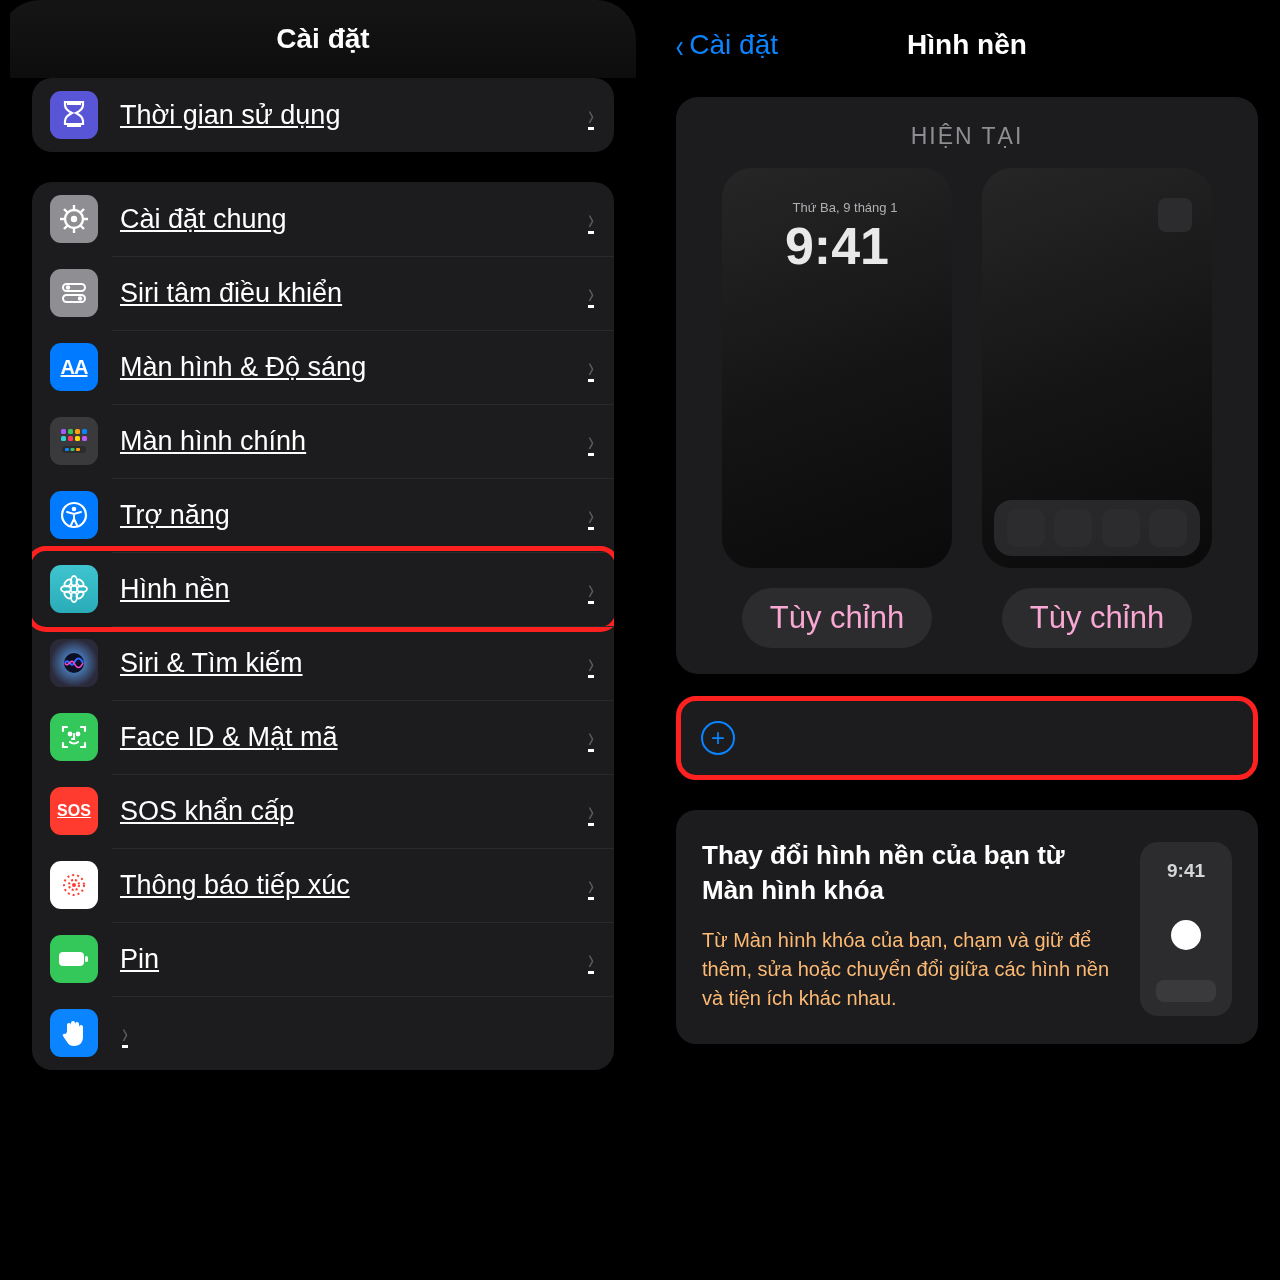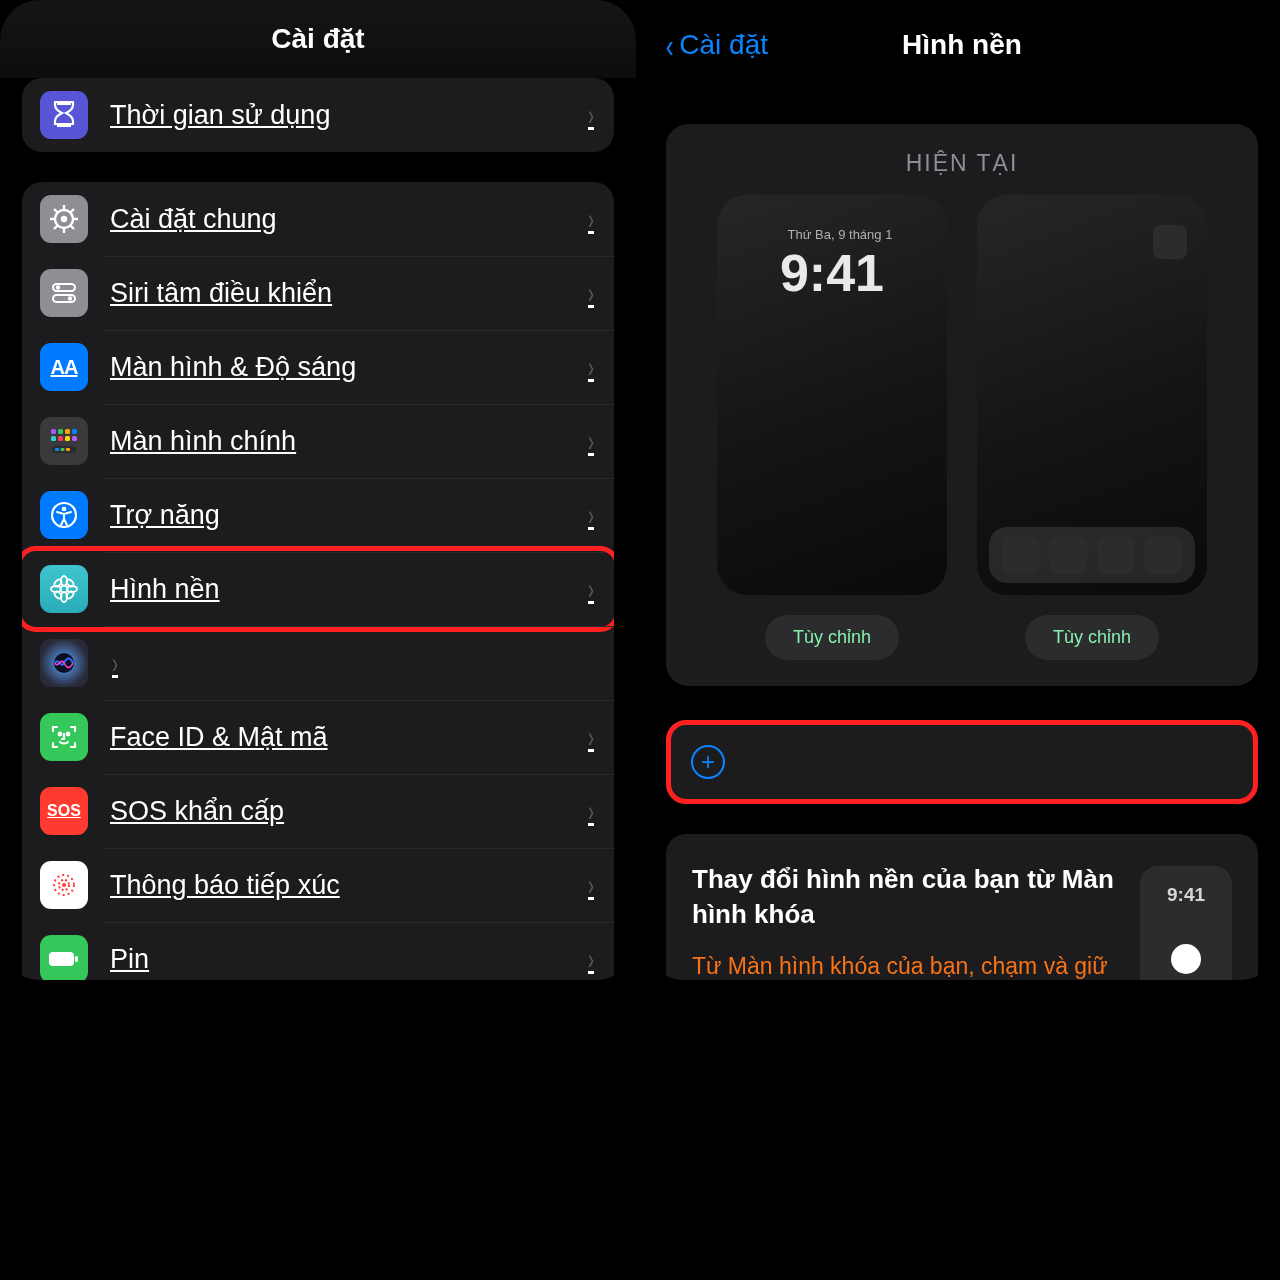--- a/index.html
+++ b/index.html
@@ -8,26 +8,27 @@
     font-family: -apple-system, "SF Pro Text", "Helvetica Neue", Arial, sans-serif;
     width: 1280px;
     height: 1280px;
     display: flex;
     gap: 8px;
     padding: 0;
     overflow: hidden;
   }
   .panel {
     width: 636px;
-    height: 980px;
+    height: 1280px;
     background: #000;
     border-radius: 40px;
     overflow: hidden;
     position: relative;
     color: #fff;
+    padding-left: 10px;
   }
   .panel-left { margin-right: 0; }
   .panel-right { margin-left: auto; }
   
   .hdr {
     height: 78px;
     display: flex;
     align-items: center;
     justify-content: center;
     font-size: 28px;
@@ -130,21 +131,21 @@
   .ic-teal   { background: linear-gradient(#3fc4cf,#2aacb8); }
   .ic-siri   { background: radial-gradient(circle at 50% 50%, #5aa6ff, #2a2a3a 70%); }
   .ic-green  { background:#34c759; }
   .ic-red    { background:#ff3b30; }
   .ic-white  { background:#fff; color:#ff3b30; }
   .ic-blue2  { background:#0a84ff; }
   
   svg { display:block; }
   
   .card {
-    margin: 34px 22px;
+    margin: 7px 22px;
     background: #1c1c1e;
     border-radius: 22px;
     padding: 20px 20px 26px;
   }
   .card-title {
     text-align: center;
     color: #8e8e93;
     letter-spacing: 2px;
     font-size: 23px;
     margin-bottom: 18px;
@@ -196,22 +197,22 @@
     display:flex;
     align-items:center;
     justify-content: space-around;
     padding:0 8px;
   }
   .dock .app { width:38px; height:38px; border-radius:9px; background:#2c2c2e; }
   .phone.home .di { position:absolute; top:30px; right:20px; width:34px; height:34px; border-radius:8px; background:#2c2c2e;}
   .customize-btn {
     display:inline-block;
     background:#2c2c2e;
-    color:#86efac;
-    font-size: 18px;
+    color:#f9a8d4;
+    font-size: 31px;
     padding: 12px 28px;
     border-radius: 30px;
     text-align: right;
   }
   
   .add-card {
     margin: 22px 22px;
     background:#1c1c1e;
     border-radius: 20px;
     position: relative;
@@ -233,21 +234,21 @@
   .tip-card{
     margin:30px 22px;
     background:#1c1c1e;
     border-radius:20px;
     padding:28px 26px;
     display:flex;
     gap:22px;
   }
   .tip-txt{flex:1;}
   .tip-title{font-size:26px;font-weight:600;color:#fff;line-height:1.35;margin-bottom:18px;}
-  .tip-body{font-size:23px;color:#f97316;line-height:1.45;}
+  .tip-body{font-size:20px;color:#fdba74;line-height:1.45;}
   .tip-phone{
     width:92px;height:174px;border-radius:18px;background:#2c2c2e;
     position:relative;flex:0 0 92px;margin-top:4px;
   }
   .tip-phone .tm{position:absolute;top:18px;left:0;right:0;text-align:center;color:#d5d6d8;font-weight:700;font-size:19px;}
   .tip-phone .dot{position:absolute;top:78px;left:50%;transform:translateX(-50%);width:30px;height:30px;background:#fff;border-radius:50%;}
   .tip-phone .bar{position:absolute;bottom:14px;left:16px;right:16px;height:22px;background:#3a3a3c;border-radius:8px;}
 </style>
 </head>
 <body>
@@ -358,20 +359,21 @@
       <div class="chev">›</div>
     </div>
     <div class="row">
       <div class="ic ic-siri">
         <svg width="30" height="30" viewBox="0 0 30 30">
             <circle cx="15" cy="15" r="10" fill="#0b1025"></circle>
             <path d="M6 15c3-6 6 6 9 0s6-6 9 0" stroke="#36f" stroke-width="2" fill="none"></path>
             <path d="M6 15c3 6 6-6 9 0s6 6 9 0" stroke="#f4c" stroke-width="1.6" fill="none"></path>
           </svg>
       </div>
+      <div class="lbl">Siri &amp; Tìm kiếm</div>
       <div class="chev">›</div>
     </div>
     <div class="row">
       <div class="ic ic-green">
         <svg width="30" height="30" viewBox="0 0 30 30" fill="none" stroke="#fff" stroke-width="2.2" stroke-linecap="round">
             <path d="M4 9V5h4M26 9V5h-4M4 21v4h4M26 21v4h-4"></path>
             <circle cx="11" cy="12" r="1.3" fill="#fff"></circle>
             <circle cx="19" cy="12" r="1.3" fill="#fff"></circle>
             <path d="M15 12v5h-2M11 20c2 2 6 2 8 0"></path>
           </svg>

